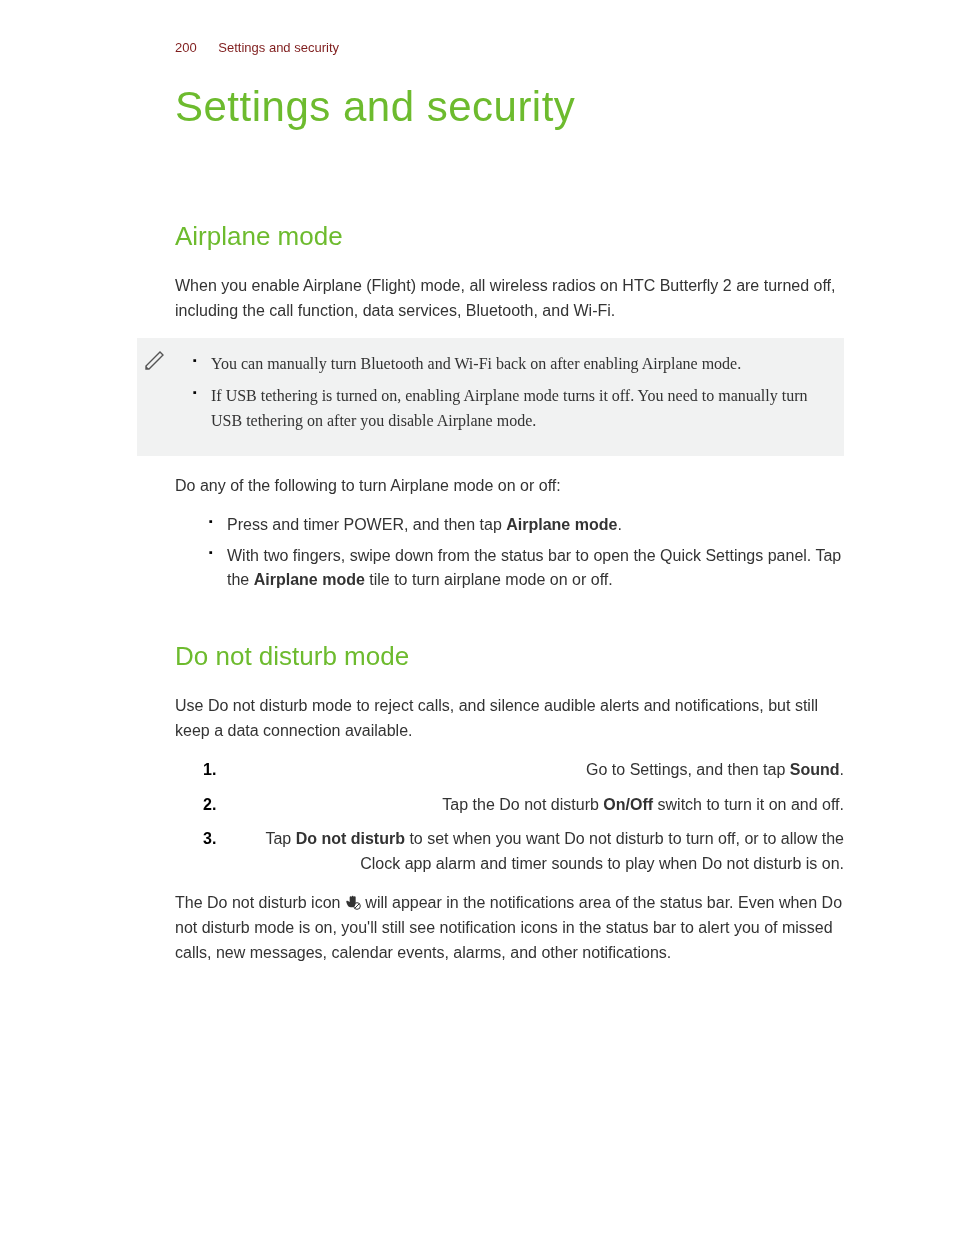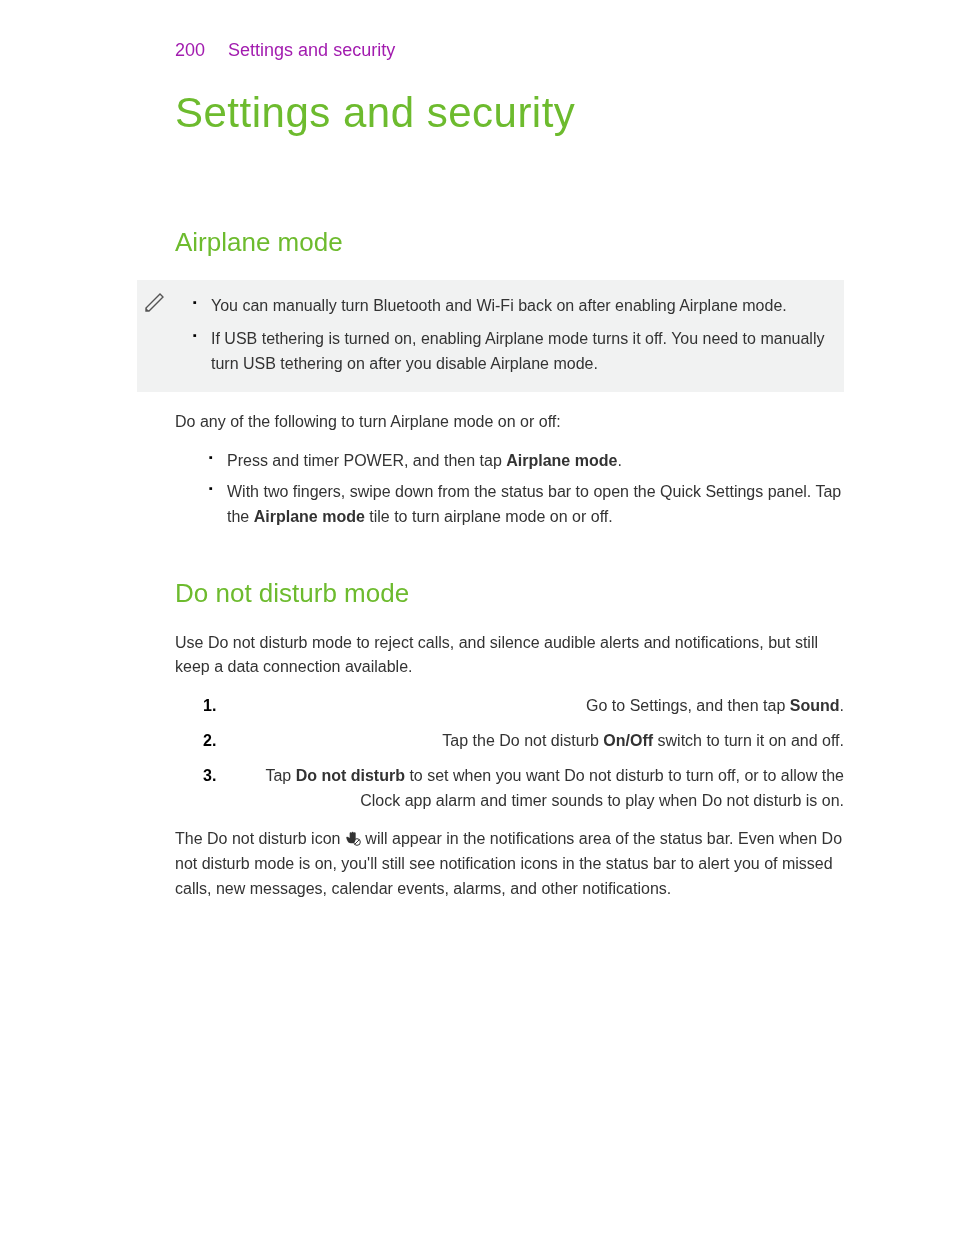--- a/index.html
+++ b/index.html
@@ -8,22 +8,22 @@
     background: #ffffff;
     font-family: "Helvetica Neue", Arial, sans-serif;
     color: #333333;
     width: 954px;
   }
   .page {
     padding: 40px 110px 40px 175px;
     box-sizing: border-box;
   }
   .header-line {
-    font-size: 18px;
-    color: #a21caf;
+    font-size: 13px;
+    color: #7f1d1d;
     margin-bottom: 28px;
   }
   .header-line .pnum { margin-right: 18px; }
   h1.title {
     font-size: 42px;
     font-weight: 400;
     color: #6dbb2e;
     margin: 0 0 90px 0;
     letter-spacing: 0.5px;
   }
@@ -46,23 +46,24 @@
     position: relative;
   }
   .note-box .pencil {
     position: absolute;
     left: 6px;
     top: 10px;
     width: 24px;
     height: 24px;
   }
   .note-list {
-    margin: 0 0 2px 44px;
+    margin: 0 0 8px 44px;
     padding: 0;
     list-style: none;
+    font-family: Liberation Serif, serif;
   }
   .note-list li {
     font-size: 16px;
     line-height: 1.55;
     position: relative;
     padding-left: 18px;
     margin-bottom: 8px;
   }
   .note-list li:last-child { margin-bottom: 0; }
   .note-list li::before {
@@ -132,20 +133,21 @@
 
   <div class="header-line">
     <span class="pnum">200</span>
     <span>Settings and security</span>
   </div>
 
   <h1 class="title">Settings and security</h1>
 
   <h2 class="section">Airplane mode</h2>
 
+  <p class="body">When you enable Airplane (Flight) mode, all wireless radios on HTC Butterfly 2 are turned off, including the call function, data services, Bluetooth, and Wi-Fi.</p>
 
   <div class="note-box">
     <svg class="pencil" viewBox="0 0 24 24">
       <path d="M3 21 L6 21 L20 7 L17 4 L3 18 Z M17 4 L20 7" fill="none" stroke="#555" stroke-width="1.4"></path>
       <path d="M3 21 L3 18 L6 21 Z" fill="#555"></path>
     </svg>
     <ul class="note-list">
       <li>You can manually turn Bluetooth and Wi-Fi back on after enabling Airplane mode.</li>
       <li>If USB tethering is turned on, enabling Airplane mode turns it off. You need to manually turn USB tethering on after you disable Airplane mode.</li>
     </ul>

